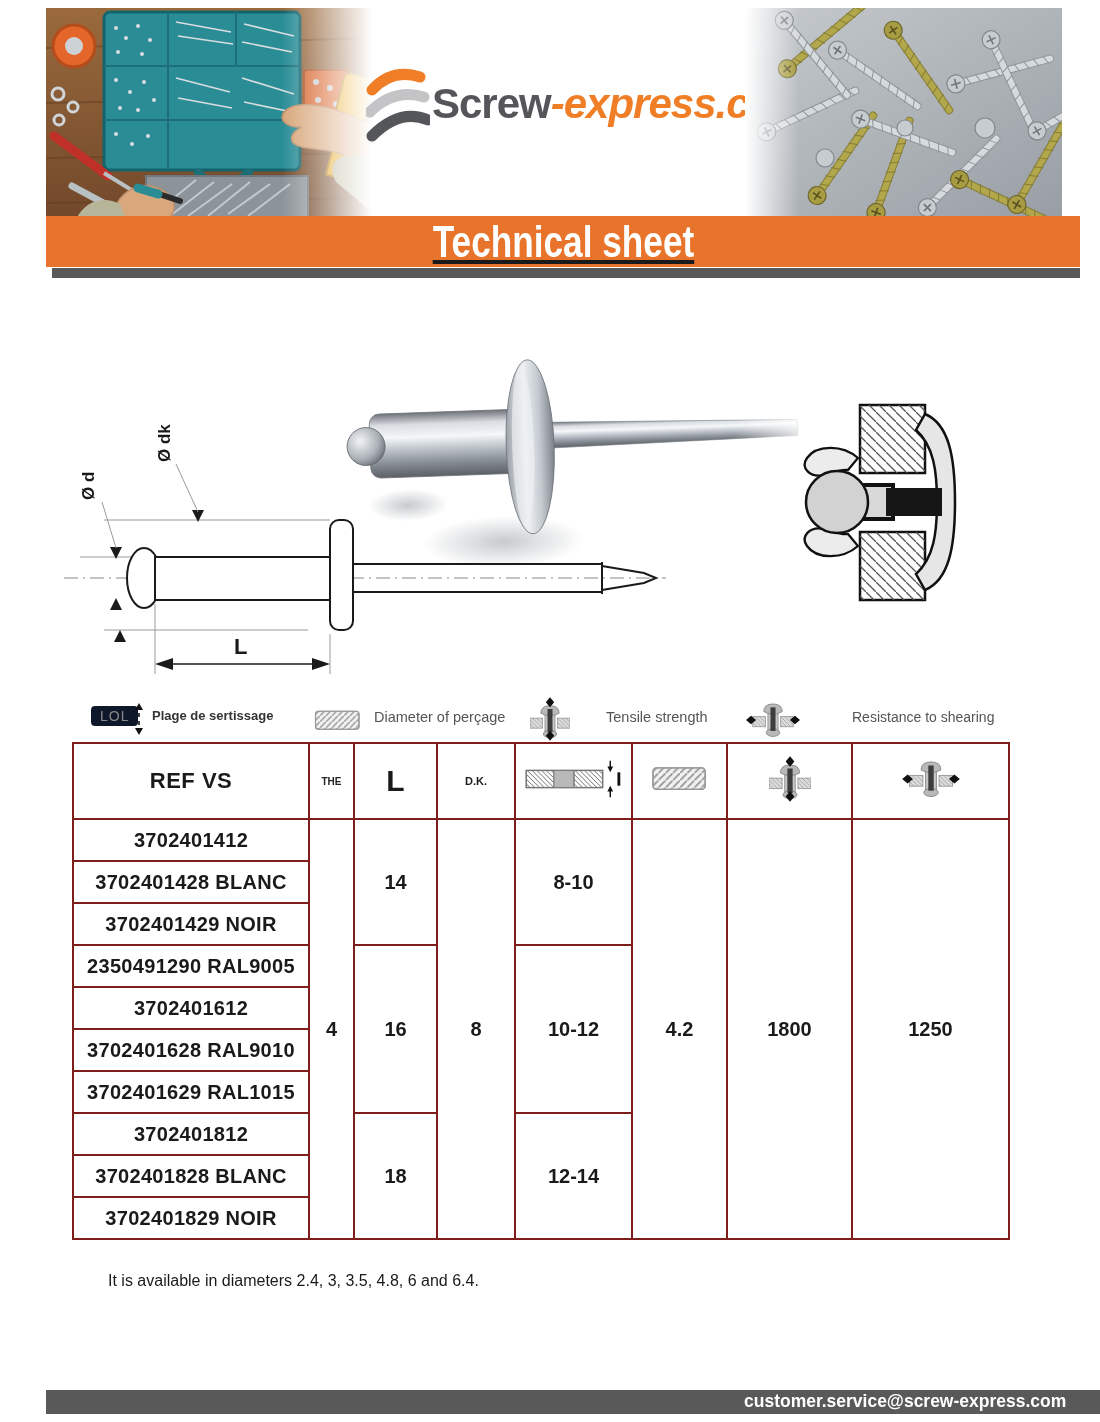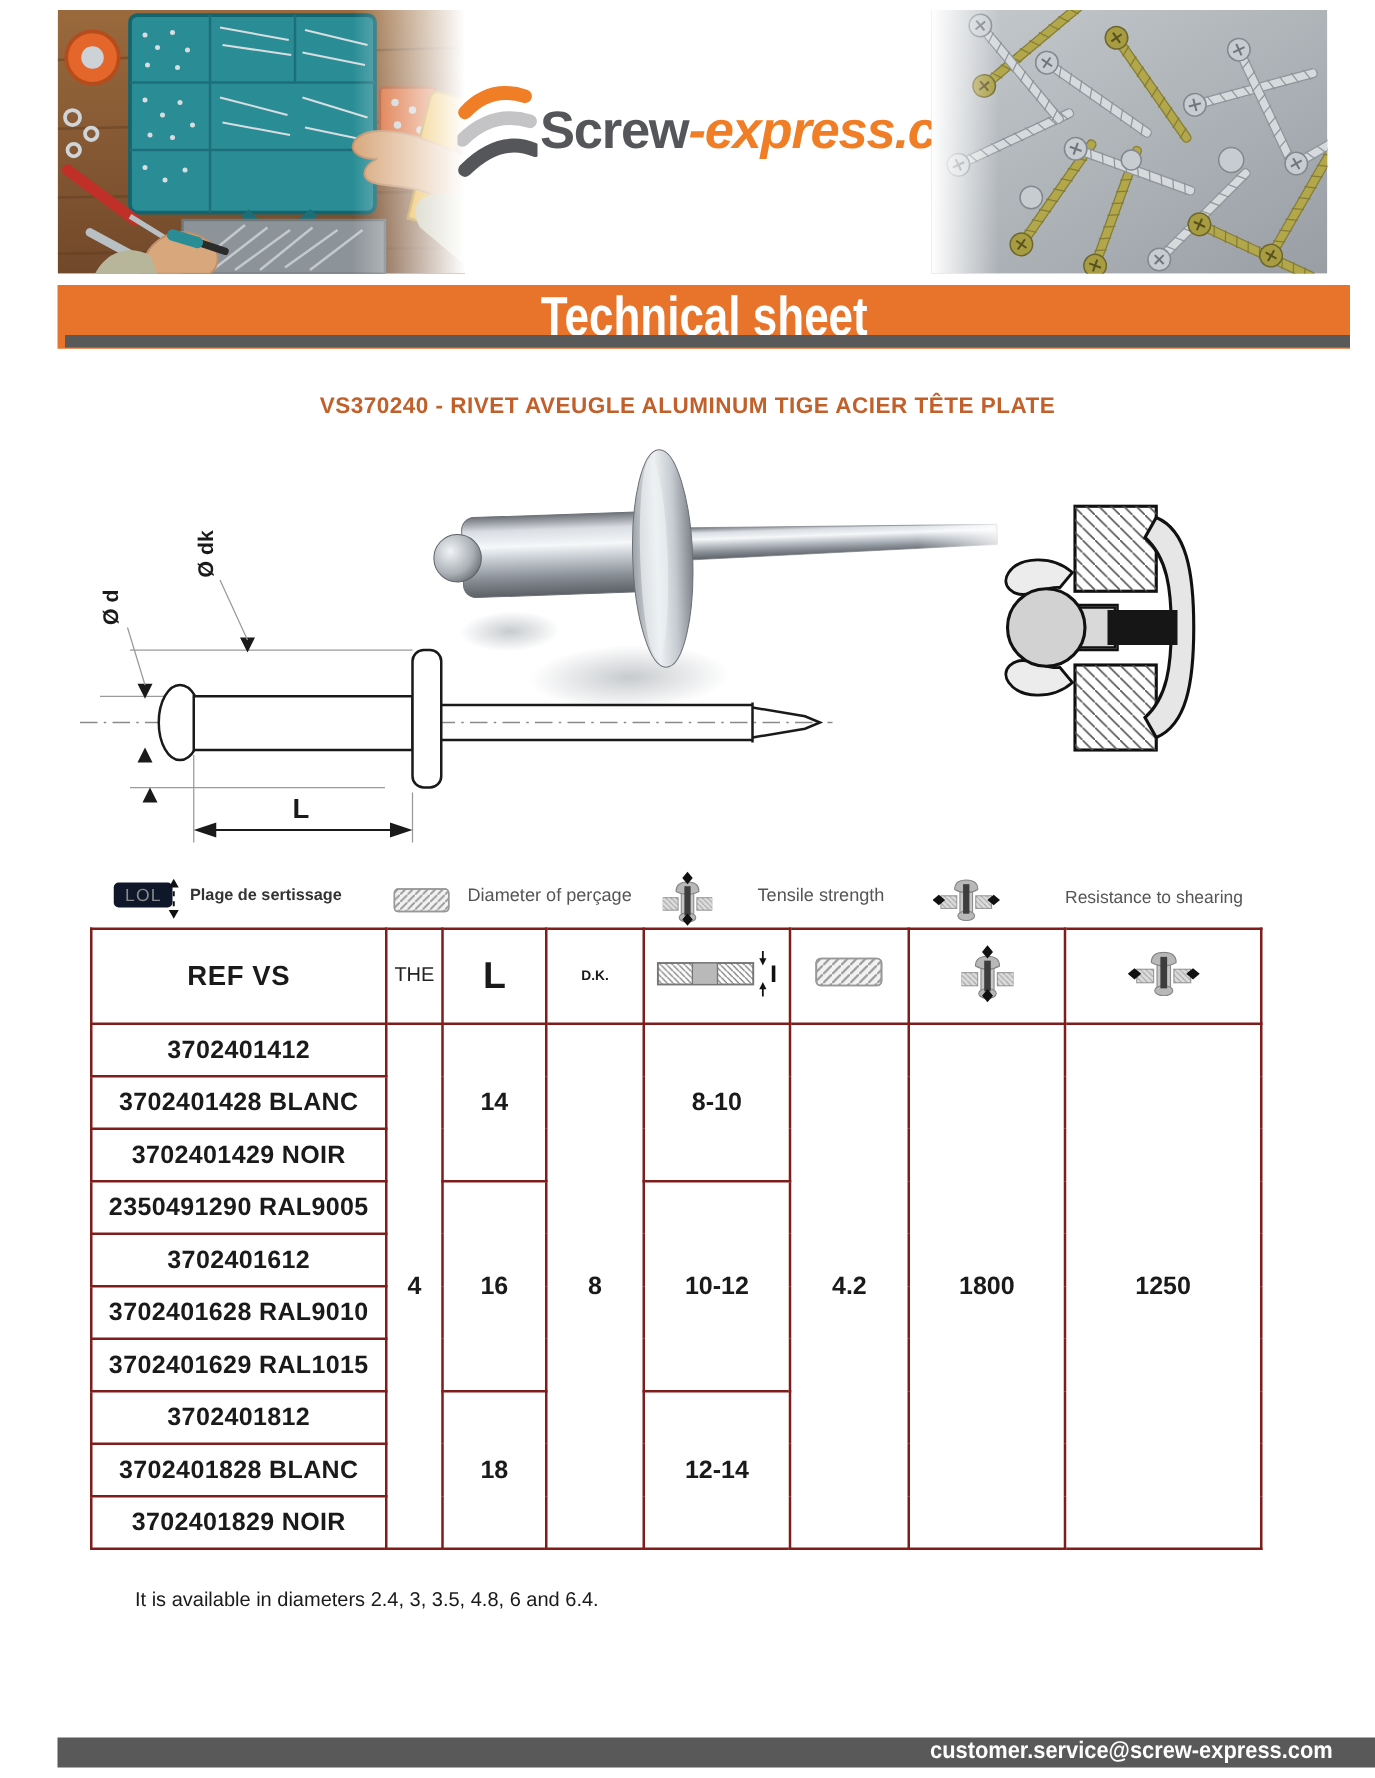--- a/index.html
+++ b/index.html
@@ -7,21 +7,21 @@
         font-family:"Liberation Sans",sans-serif;color:#1a1a1a;}
   
   .photo{position:absolute;top:8px;height:211px;overflow:hidden;}
   .photo-left{left:46px;width:326px;}
   .photo-right{left:745px;width:317px;}
   .logo{position:absolute;left:360px;top:66px;width:400px;height:80px;}
   .logo-swoosh{position:absolute;left:6px;top:2px;}
   .logo-text{position:absolute;left:72px;top:14px;font-size:42px;font-weight:bold;white-space:nowrap;letter-spacing:-1px;}
   .logo-dark{color:#55565A;}
   .logo-orange{color:#F07E26;font-style:italic;}
-  .banner{position:absolute;left:46px;top:228px;width:1034px;height:51px;background:#E8732A;
+  .banner{position:absolute;left:46px;top:216px;width:1034px;height:51px;background:#E8732A;
           display:flex;align-items:center;justify-content:center;text-decoration:underline;}
   .banner-title{color:#fff;font-size:44px;font-weight:bold;white-space:nowrap;
           display:inline-block;transform:scaleX(0.8);letter-spacing:0px;}
   .banner-strip{position:absolute;left:52px;top:268px;width:1028px;height:10px;background:#595959;}
   
   .sheet-title{position:absolute;left:0;top:314px;width:1100px;text-align:center;
           color:#C2602C;font-size:18px;font-weight:bold;letter-spacing:0.4px;}
   
   .diagram{position:absolute;left:46px;top:352px;width:1008px;height:346px;}
   
@@ -37,21 +37,21 @@
   .lg-tens{left:560px;top:9px;font-size:14.5px;color:#555;}
   .lg-shear-ic{left:700px;top:3px;}
   .lg-shear{left:806px;top:9px;font-size:14px;color:#555;}
   
   .ttable{position:absolute;left:72px;top:742px;width:936px;border-collapse:collapse;table-layout:fixed;}
   .ttable th,.ttable td{border:2px solid #7f1d1d;text-align:center;vertical-align:middle;
           padding:0;background:#fff;}
   .ttable thead tr{height:76px;}
   .ttable tbody tr{height:42px;}
   .h-ref{font-size:22px;font-weight:bold;letter-spacing:0.5px;}
-  .h-the{font-size:16px;font-weight:normal;color:#222;}
+  .h-the{font-size:10px;font-weight:bold;color:#222;}
   .h-l{font-size:30px;font-weight:bold;}
   .h-dk{font-size:11px;font-weight:bold;}
   .c-ref{font-size:20px;font-weight:bold;letter-spacing:0.3px;}
   .c-val{font-size:20px;font-weight:bold;}
   .pad-t{padding-top:26px;}
   .pad-b{padding-bottom:34px;}
   .pad-t2{padding-top:24px;}
   
   .availability{position:absolute;left:108px;top:1272px;font-size:16px;color:#1a1a1a;}
   .footer{position:absolute;left:46px;top:1390px;width:1054px;height:24px;background:#595959;
@@ -317,21 +317,20 @@
       </g>
       <rect x="0" y="0" width="54" height="211" fill="url(#fadeWhiteL)"></rect>
     </svg>
   </div>
 
   <div class="banner">
     <span class="banner-title">Technical sheet</span>
   </div>
   <div class="banner-strip"></div>
 
-  <div class="sheet-title">VS370240 - RIVET AVEUGLE ALUMINUM TIGE ACIER TÊTE PLATE</div>
 
   <div class="diagram">
     <svg width="1008" height="346" viewBox="0 0 1008 346">
 
       <g transform="rotate(-2 450 90)">
         <ellipse cx="454" cy="190" rx="80" ry="26" fill="url(#softShadow)"></ellipse>
         <ellipse cx="360" cy="150" rx="40" ry="16" fill="url(#softShadow)"></ellipse>
         <path d="M500,72 L752,78 L752,94 L500,98 Z" fill="url(#metalV)" stroke="#7a8086" stroke-width="0.6"></path>
         <rect x="324" y="58" width="150" height="64" rx="10" fill="url(#metalV)" stroke="#6b7077" stroke-width="0.8"></rect>
         <circle cx="320" cy="90" r="19" fill="url(#ballGrad)" stroke="#5c6167" stroke-width="0.8"></circle>

